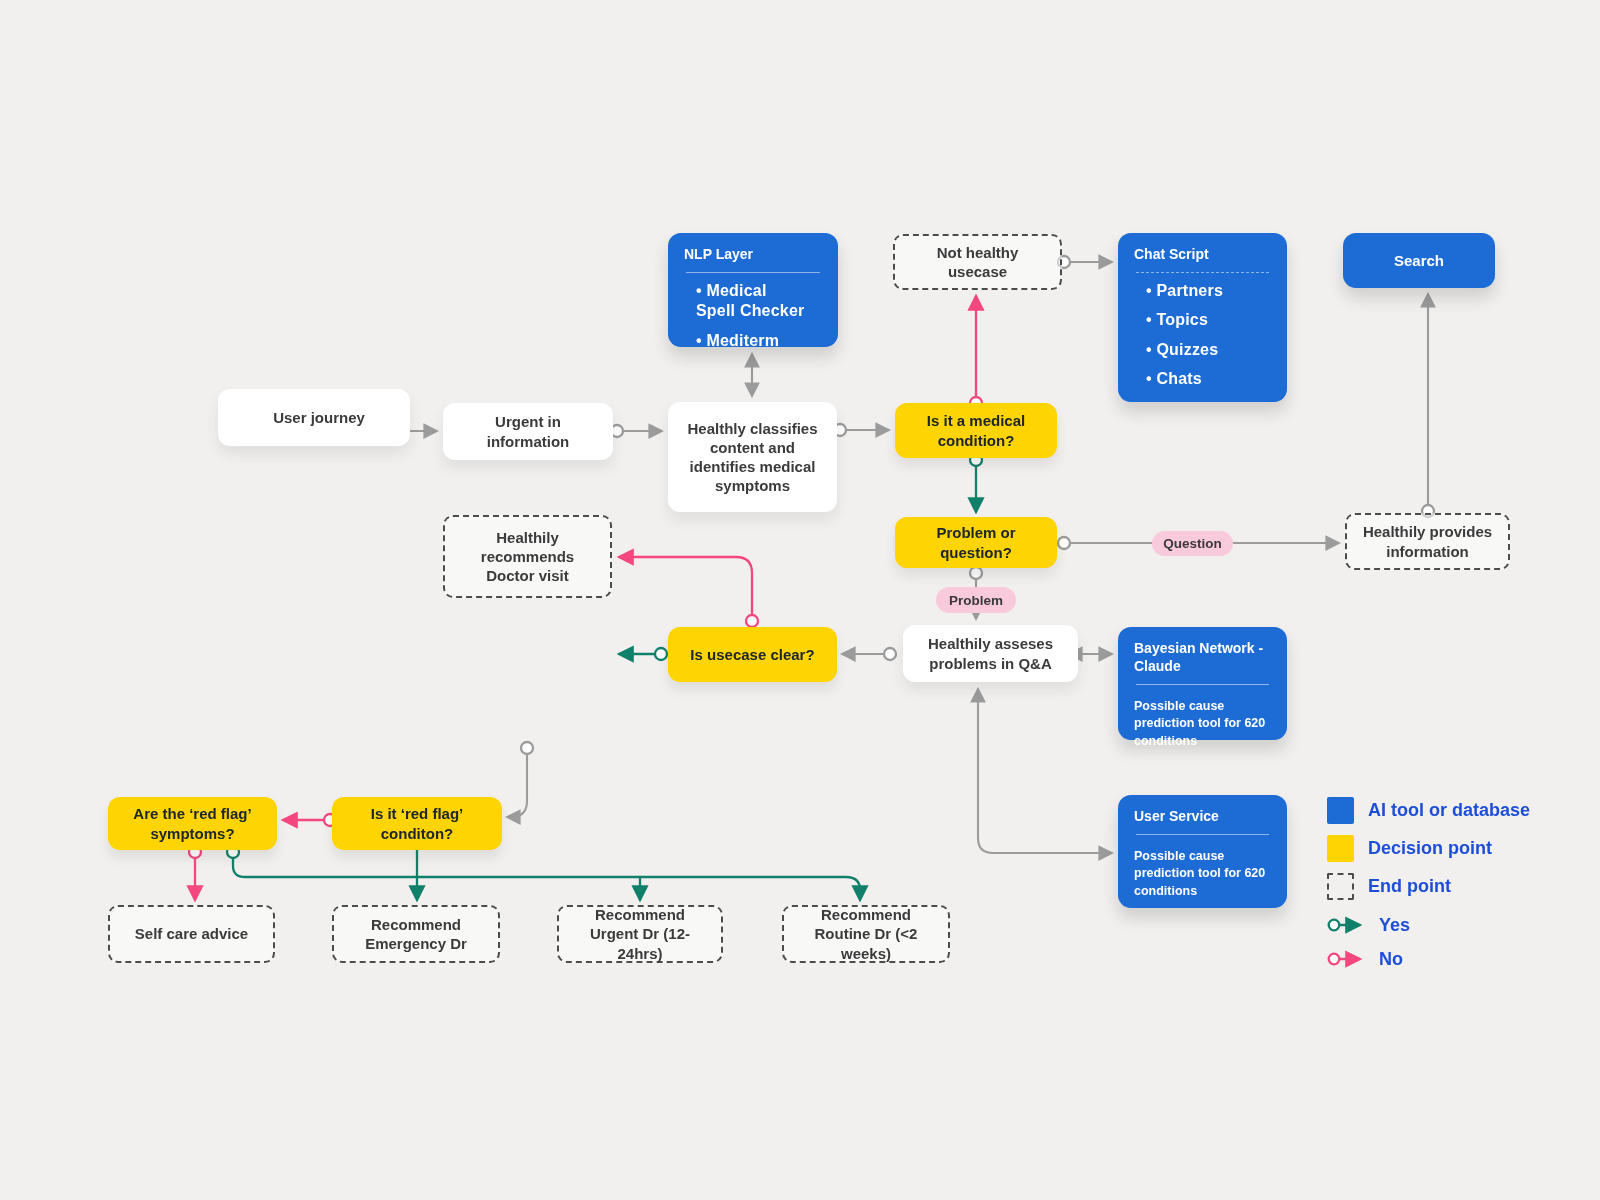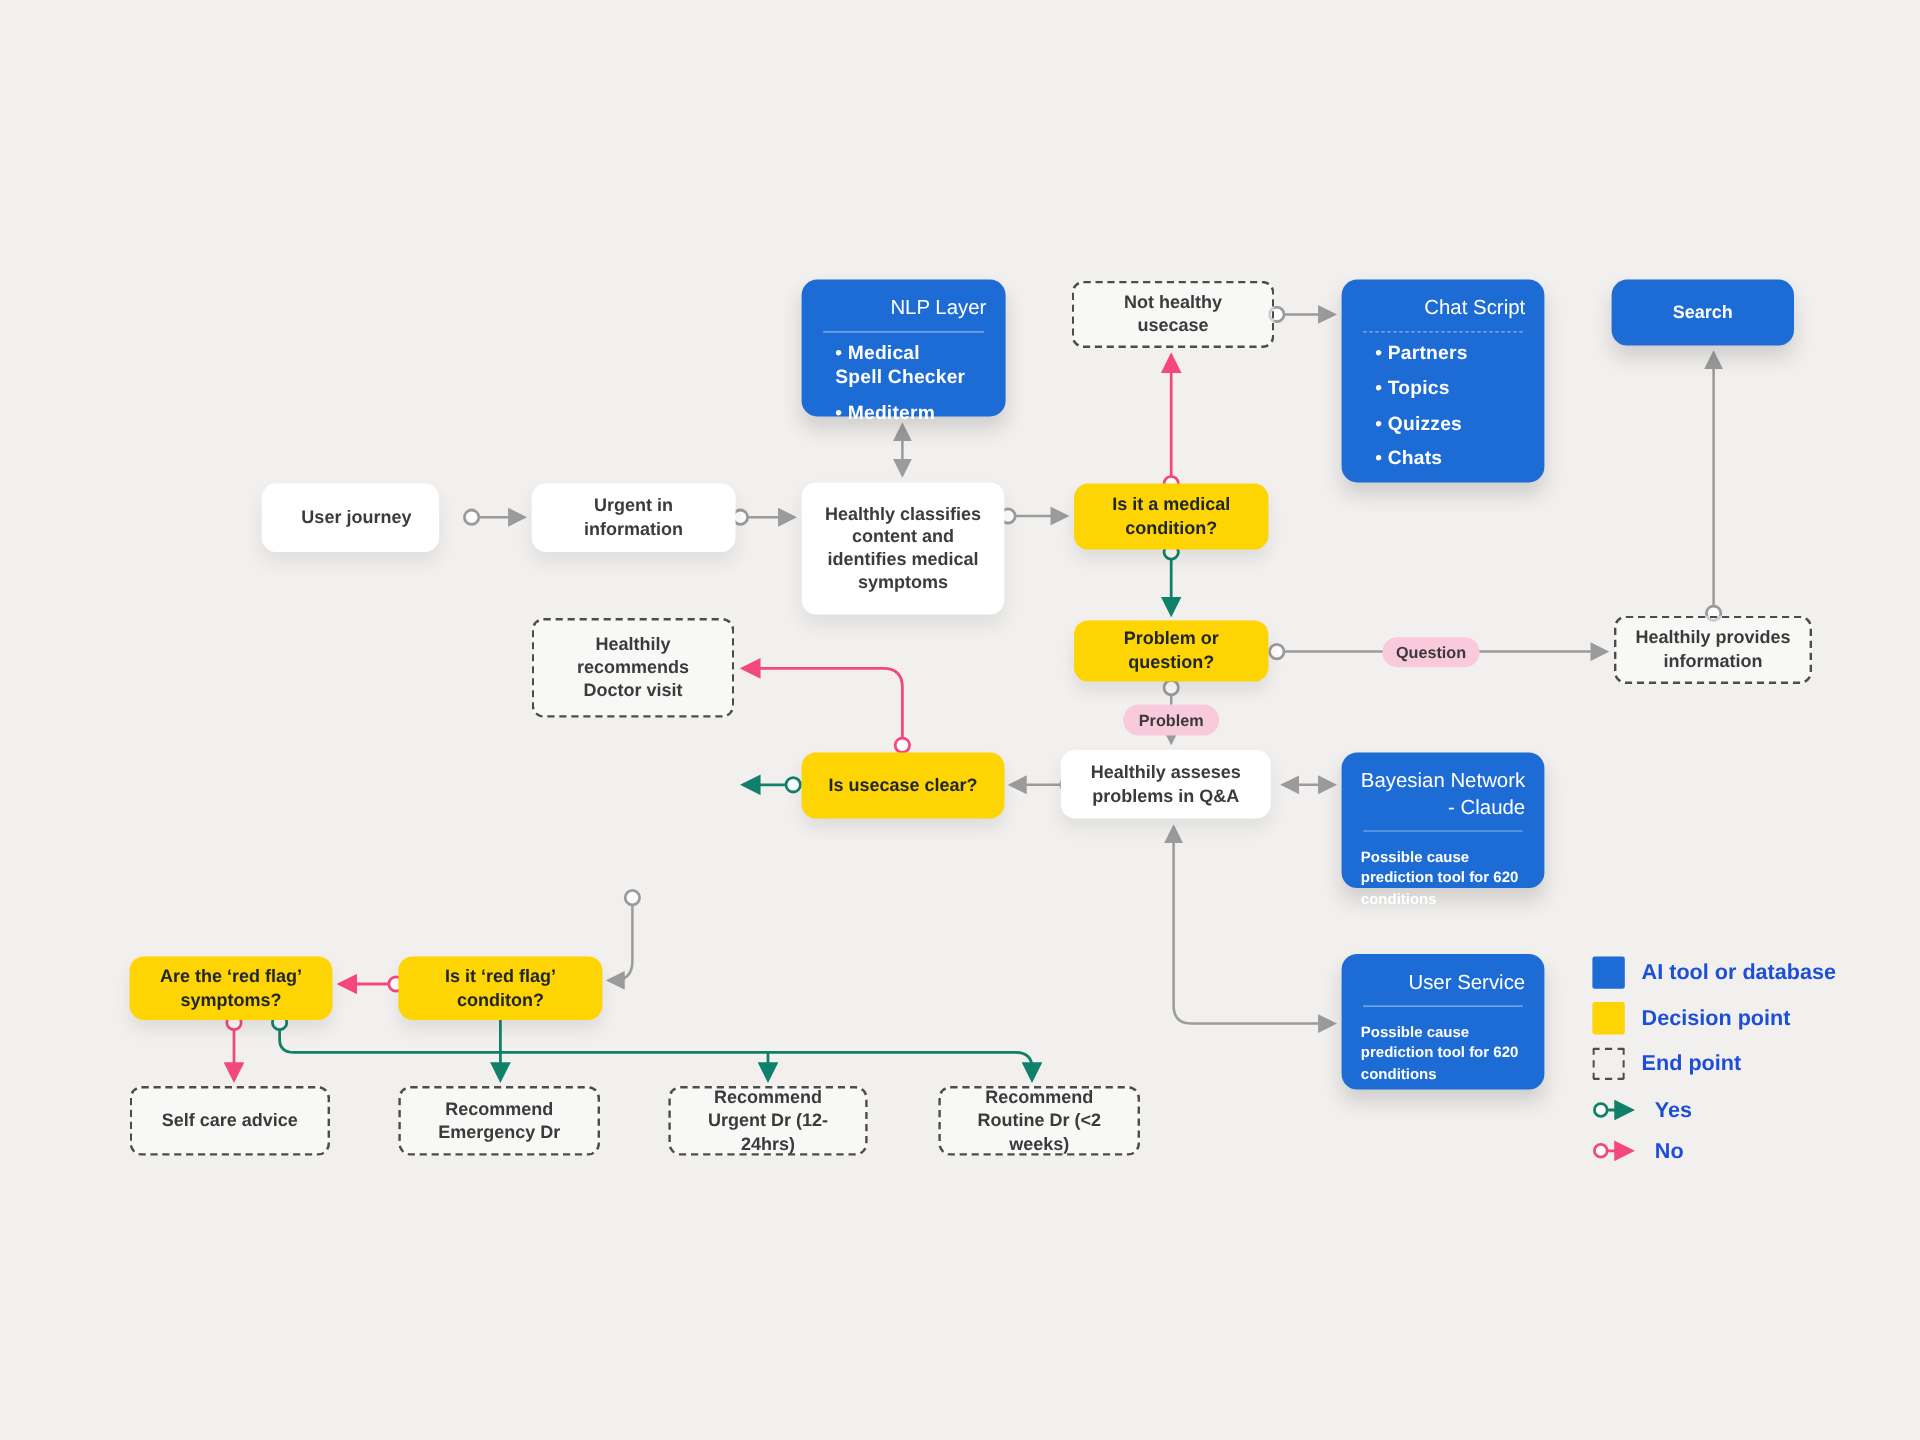--- a/index.html
+++ b/index.html
@@ -26,21 +26,21 @@
   .mk-green{fill:var(--yes-green);}
 
   .node{position:absolute;box-sizing:border-box;display:flex;align-items:center;justify-content:center;
         text-align:center;border-radius:12px;font-weight:700;font-size:15px;line-height:1.28;
         padding:6px 10px;color:var(--text-dark);}
   .white{background:#fff;box-shadow:0 8px 14px rgba(60,60,60,.09);}
   .yellow{background:var(--decision-yellow);color:var(--text-on-yellow);box-shadow:0 8px 12px rgba(60,60,60,.10);}
   .dashed{border:2px dashed #4c4c4c;background:rgba(255,255,255,.5);border-radius:10px;}
   .blue{background:var(--ai-blue);color:#fff;box-shadow:0 10px 16px rgba(40,40,40,.16);border-radius:13px;}
   .card{flex-direction:column;align-items:stretch;justify-content:flex-start;padding:13px 16px 10px;}
-  .card-title{text-align:right;font-size:17px;font-weight:400;}
+  .card-title{text-align:left;font-size:14px;font-weight:700;}
   .card-divider{border-top:1px solid rgba(255,255,255,.5);margin:8px 2px 4px;height:0;}
   .card-divider.dashes{border-top-style:dashed;}
   .card ul{list-style:none;margin:4px 0 0;padding:0;text-align:left;}
   .card li{font-size:16px;font-weight:600;margin:0 12px 9px;letter-spacing:.2px;}
   .card li::before{content:"• ";}
   .card-sub{margin-top:9px;text-align:left;font-size:12.5px;font-weight:600;line-height:1.4;}
   .pill{position:absolute;background:var(--label-pink-bg);border-radius:14px;color:#3a3a3a;
         font-weight:700;font-size:13.5px;display:flex;align-items:center;justify-content:center;}
 
   .legend{position:absolute;left:1327px;top:797px;width:230px;}
@@ -138,21 +138,21 @@
       <li>Topics</li>
       <li>Quizzes</li>
       <li>Chats</li>
     </ul>
   </div>
 
   <div class="node blue" style="left:1343px;top:233px;width:152px;height:55px;">
     <span>Search</span>
   </div>
 
-  <div class="node white" style="left:218px;top:403px;width:148px;height:57px;padding-left:20px;">
+  <div class="node white" style="left:218px;top:389px;width:192px;height:57px;padding-left:20px;">
     <span>User journey</span>
   </div>
 
   <div class="node white" style="left:443px;top:403px;width:170px;height:57px;">
     <span>Urgent in information</span>
   </div>
 
   <div class="node white" style="left:668px;top:402px;width:169px;height:110px;">
     <span>Healthly classifies content and identifies medical symptoms</span>
   </div>
@@ -174,21 +174,21 @@
   </div>
 
   <div class="pill" style="left:936px;top:587px;width:80px;height:26px;align-items:center;">
     <span>Problem</span>
   </div>
 
   <div class="node dashed" style="left:443px;top:515px;width:169px;height:83px;">
     <span>Healthily recommends Doctor visit</span>
   </div>
 
-  <div class="node white" style="left:884px;top:625px;width:175px;height:57px;">
+  <div class="node white" style="left:903px;top:625px;width:175px;height:57px;">
     <span>Healthily asseses problems in Q&amp;A</span>
   </div>
 
   <div class="node blue card" style="left:1118px;top:627px;width:169px;height:113px;">
     <div class="card-title">Bayesian Network - Claude</div>
     <div class="card-divider"></div>
     <div class="card-sub">Possible cause prediction tool for 620 conditions</div>
   </div>
 
   <div class="node yellow" style="left:668px;top:627px;width:169px;height:55px;">

